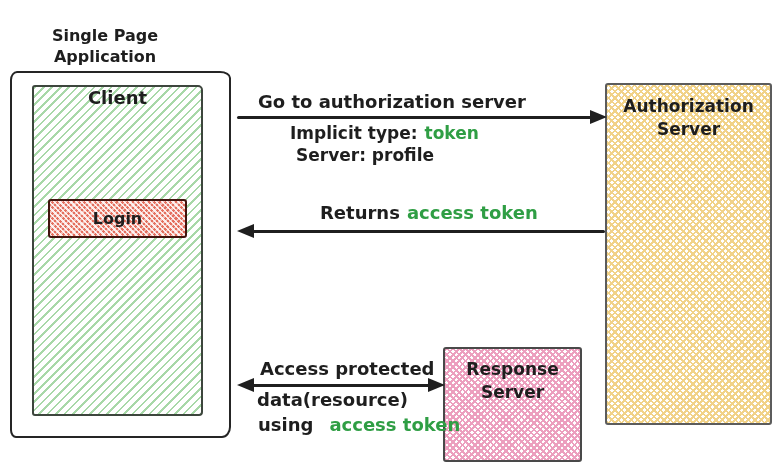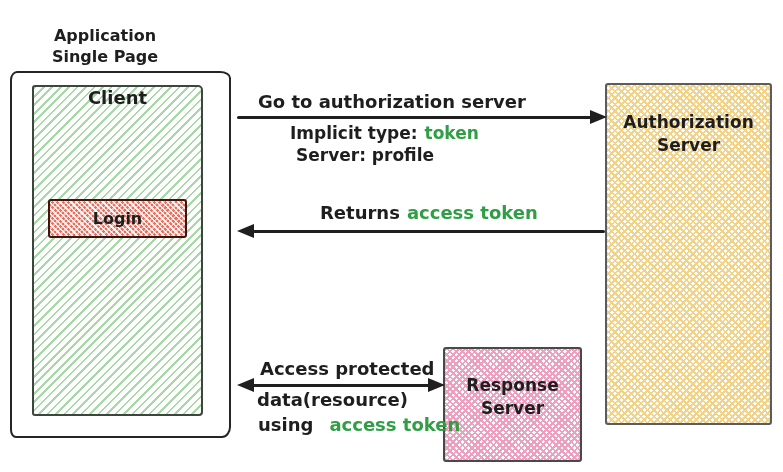--- a/index.html
+++ b/index.html
@@ -87,21 +87,20 @@
     background-image:
       repeating-linear-gradient(45deg,  #ec9fbe 0 1.9px, rgba(255,255,255,0) 1.9px 4.4px),
       repeating-linear-gradient(135deg, #ec9fbe 0 1.9px, rgba(255,255,255,0) 1.9px 4.4px);
   }
   .box-label {
     display: block;
     text-align: center;
     font-size: 17px;
     line-height: 23px;
     font-weight: 600;
-    margin-top: 16px;
   }
   .auth-box .box-label  { padding-top: 10px; }
   .resource-box .box-label { padding-top: 9px; }
 
   
   .hline {
     height: 2.5px;
     background: #1f1f1f;
     border-radius: 2px;
   }
@@ -124,22 +123,22 @@
   .prefix-gap { margin-right: 7px; }
   .tight-gap  { margin-right: 16px; }
 </style>
 </head>
 <body>
 
 <div class="canvas">
 
 
   <div class="abs spa-caption">
+    <div>Single Page</div>
     <div>Application</div>
-    <div>Single Page</div>
   </div>
 
   <div class="abs box spa-box"></div>
 
   <div class="abs box client-box">
     <span class="client-label">Client</span>
   </div>
 
   <div class="abs login-button">
     <span>Login</span>

